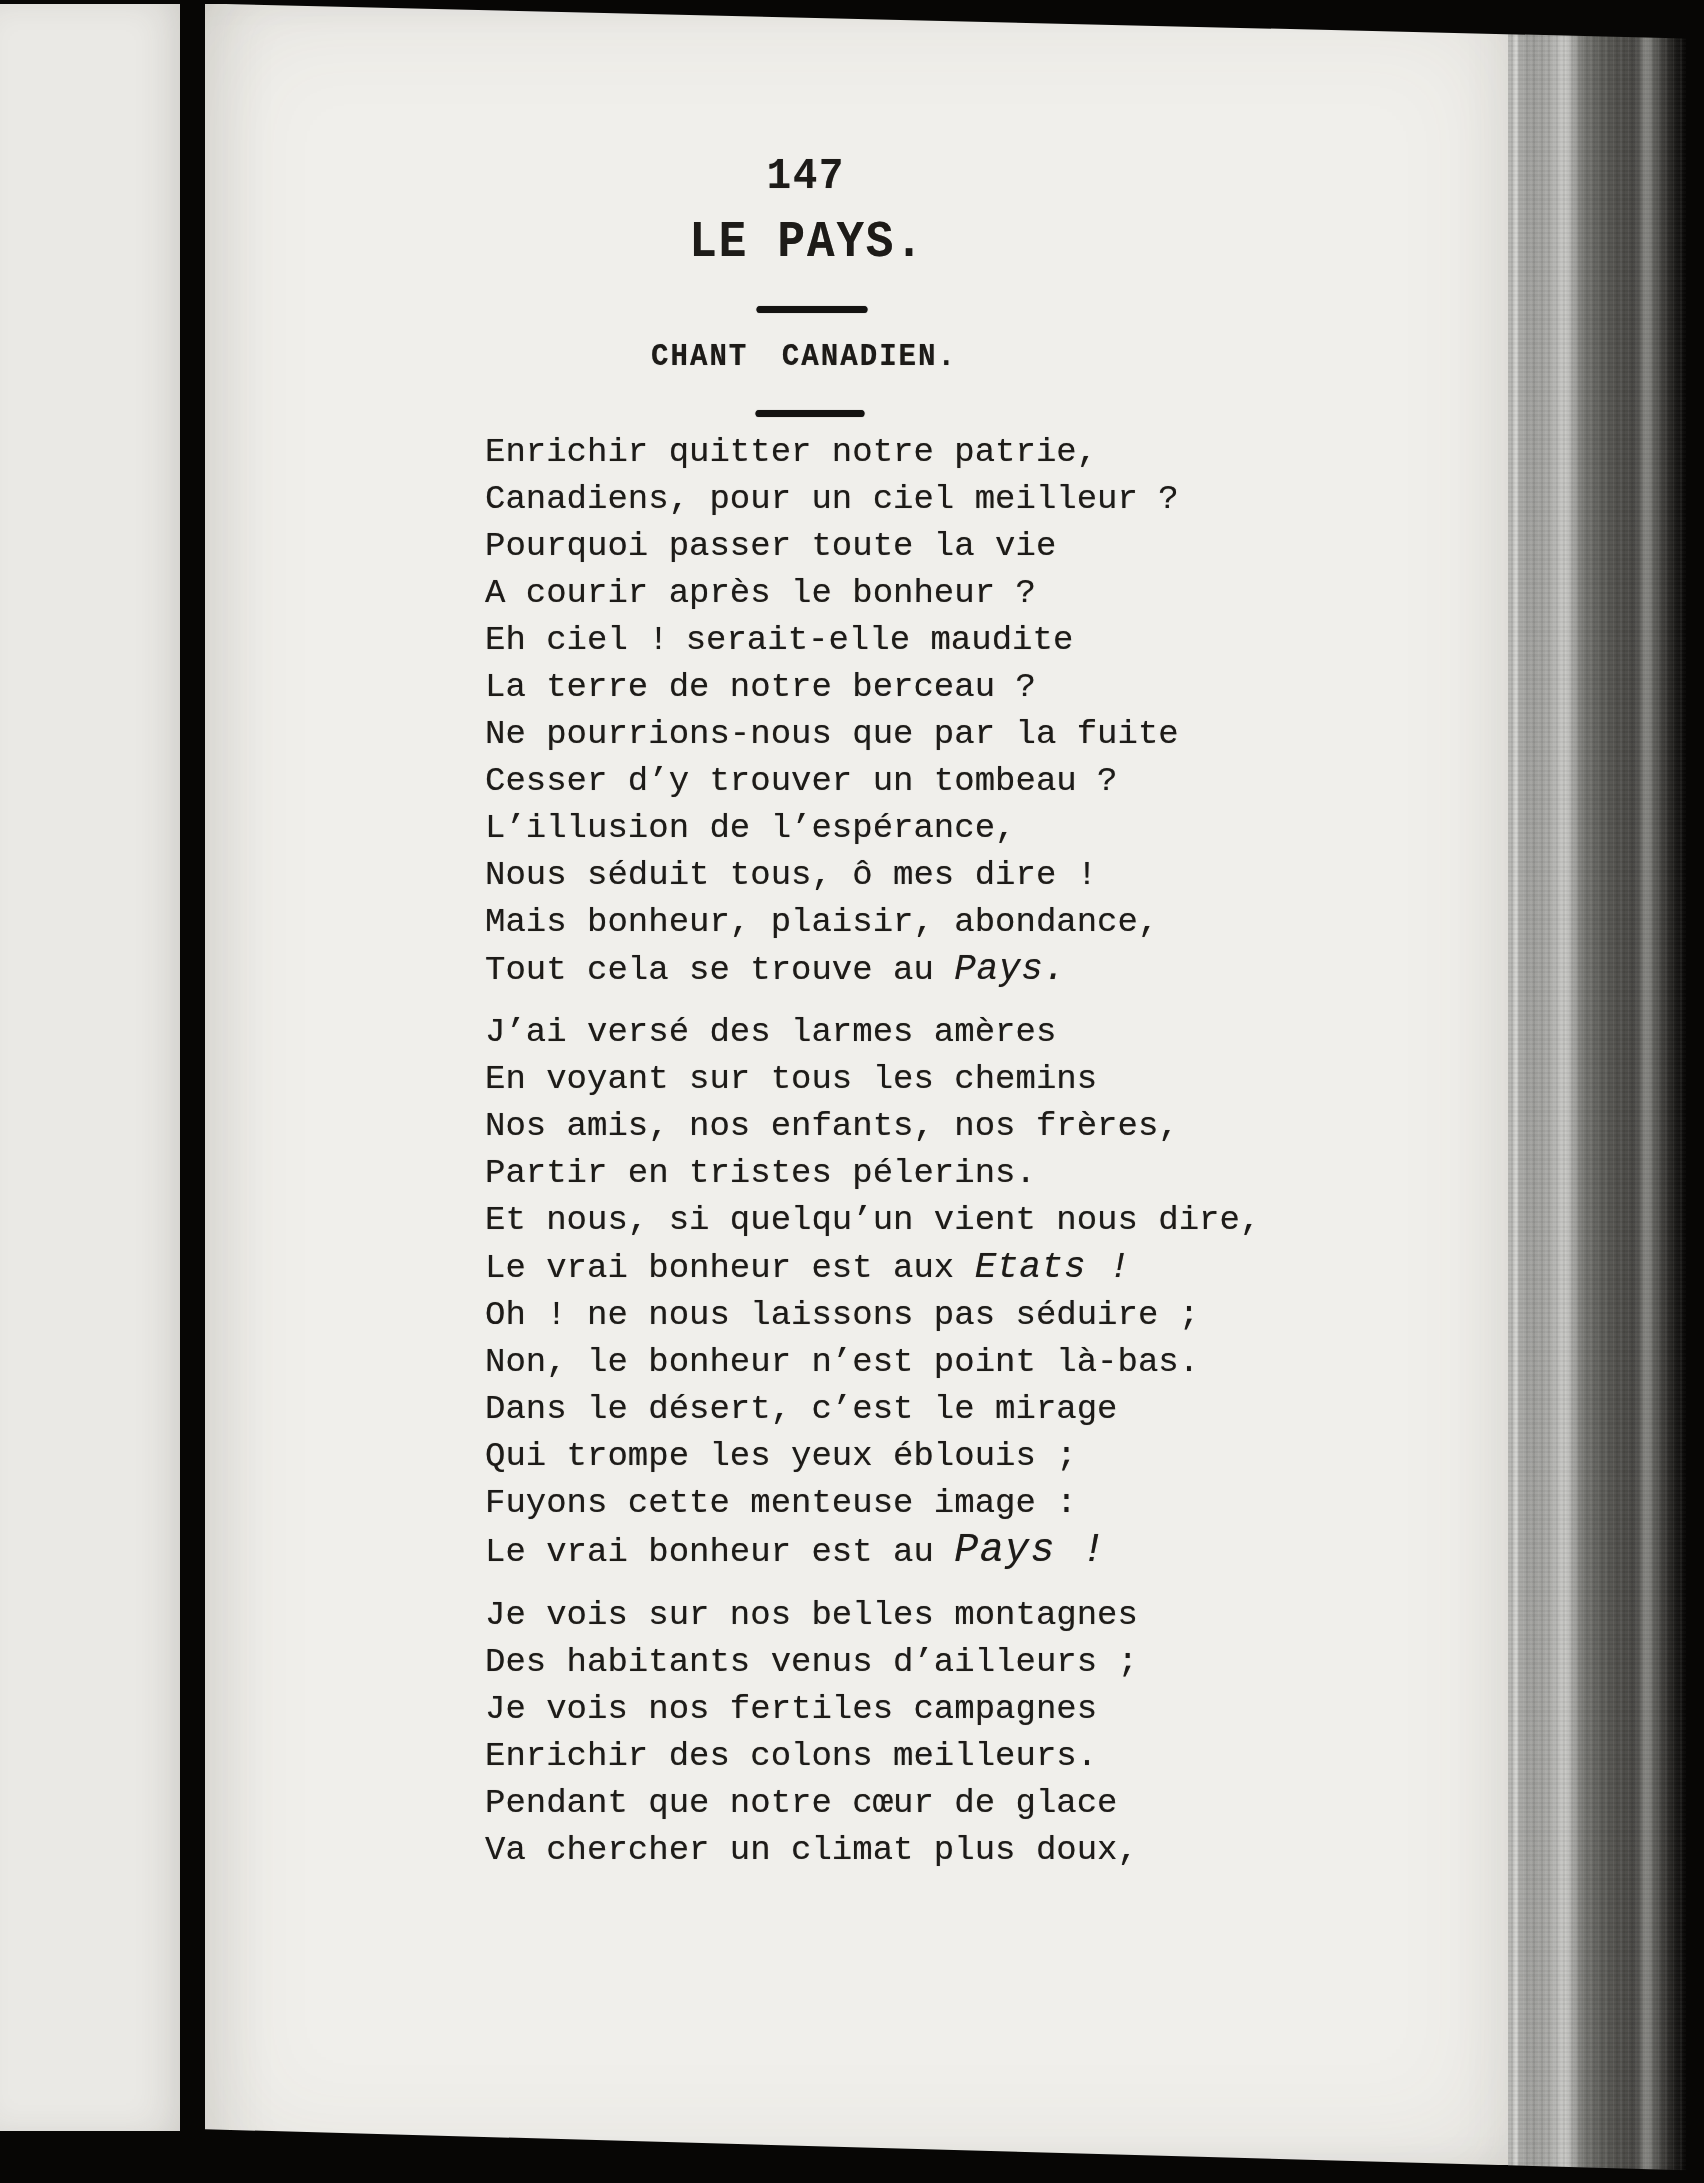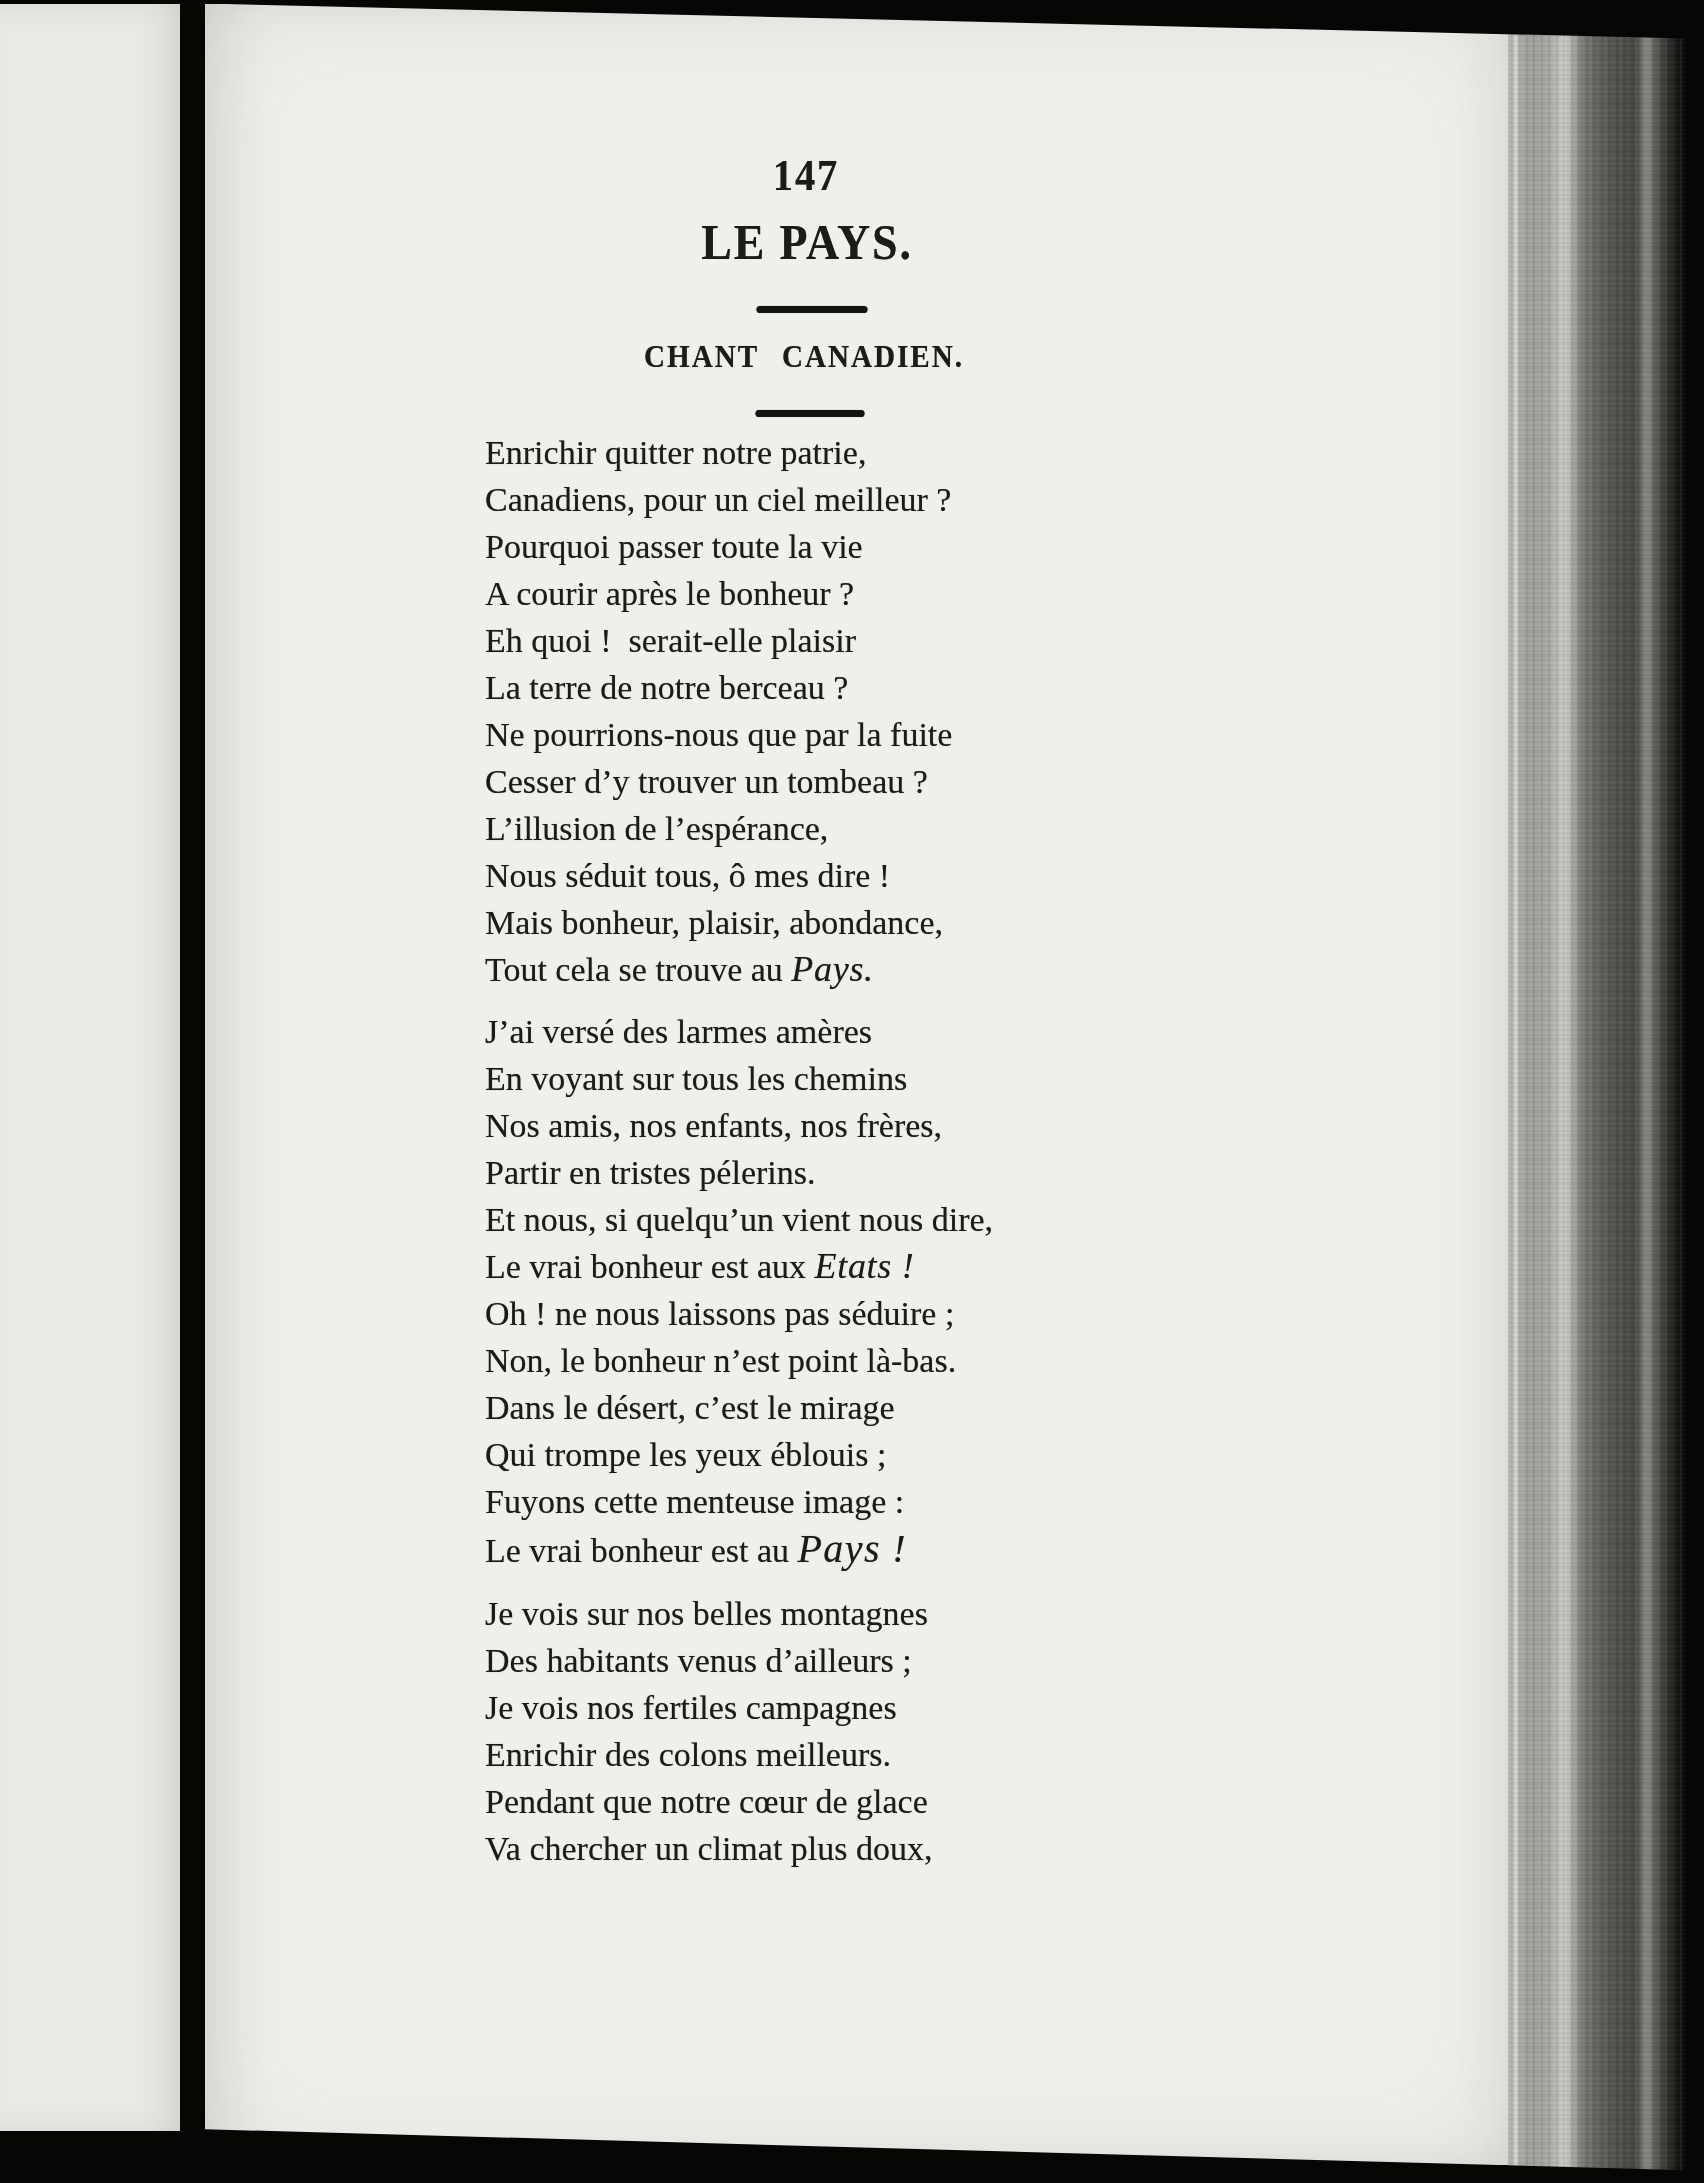--- a/index.html
+++ b/index.html
@@ -2,21 +2,21 @@
 <html style="--bg: #070605; --paper: #f0efeb; --neighbor: #eae9e5; --ink: #1d1b18;font-size:11px"><head>
 <meta charset="utf-8">
 <style>
   html { background:#070605; }
   html, body { margin:0; padding:0; }
   body { width:1704px; height:2183px; overflow:hidden; }
 
   .scan-root {
     position:relative; width:1704px; height:2183px;
     background:var(--bg, #070605);
-    font-family:Liberation Serif, serif;
+    font-family:Liberation Mono, monospace;
     color:var(--ink, #1d1b18);
   }
 
   
   .neighbor-page {
     position:absolute; left:0; top:4.1px; width:180px; height:2127px;
     background:var(--neighbor, #eae9e5);
     box-shadow: inset -18px 0 41px -13.7px rgba(55,50,45,.18);
   }
 
@@ -105,21 +105,21 @@
     <div class="page-title">LE PAYS.</div>
     <div class="rule rule-1"></div>
     <div class="subtitle">CHANT CANADIEN.</div>
     <div class="rule rule-2"></div>
     <div class="poem" id="poem">
         <div class="stanza">
           <div class="line"><span>Enrichir quitter notre patrie,</span></div>
           <div class="line"><span>Canadiens, pour un ciel meilleur ?</span></div>
           <div class="line"><span>Pourquoi passer toute la vie</span></div>
           <div class="line"><span>A courir après le bonheur ?</span></div>
-          <div class="line"><span>Eh quoi ! serait-elle plaisir</span></div>
+          <div class="line"><span>Eh ciel ! serait-elle maudite</span></div>
           <div class="line"><span>La terre de notre berceau ?</span></div>
           <div class="line"><span>Ne pourrions-nous que par la fuite</span></div>
           <div class="line"><span>Cesser d’y trouver un tombeau ?</span></div>
           <div class="line"><span>L’illusion de l’espérance,</span></div>
           <div class="line"><span>Nous séduit tous, ô mes dire !</span></div>
           <div class="line"><span>Mais bonheur, plaisir, abondance,</span></div>
           <div class="line"><span>Tout cela se trouve au </span><span class="it">Pays.</span></div>
         </div>
         <div class="stanza">
           <div class="line"><span>J’ai versé des larmes amères</span></div>

